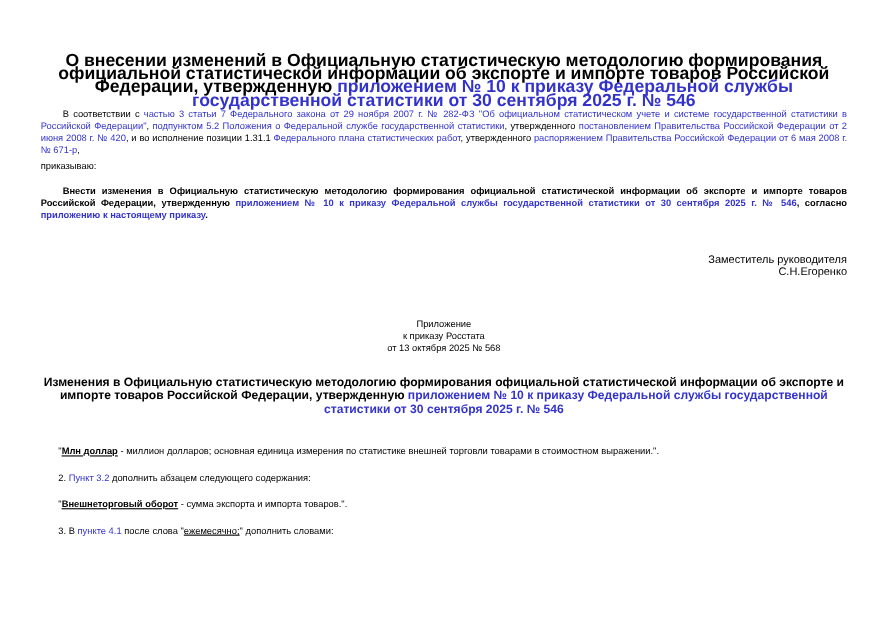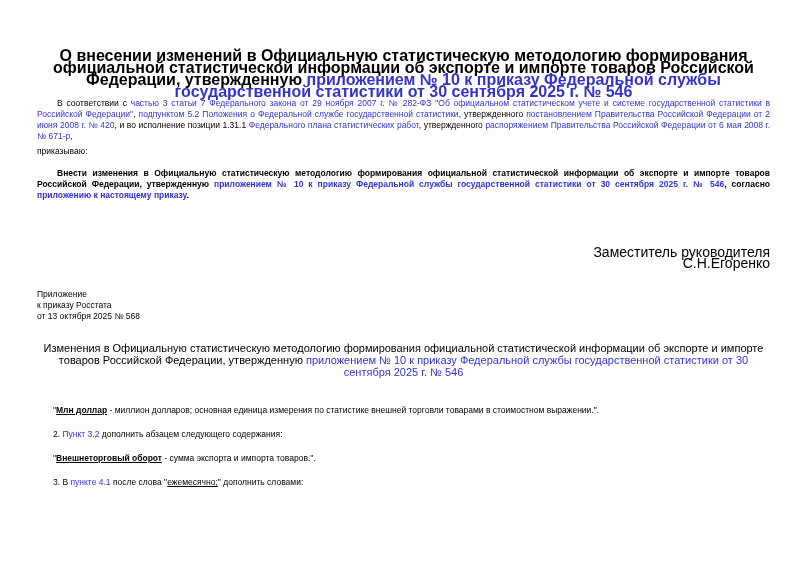--- a/index.html
+++ b/index.html
@@ -25,26 +25,26 @@
   }
 
   .body-par {
     font-size: 8.5px; line-height: 11px; text-align: justify;
     margin: 0;
   }
   .par-1 { text-indent: 20px; }
   .prikaz-word { margin-top: 4px; text-indent: 0; }
   .par-2 { margin-top: 11px; text-indent: 20px; font-weight: bold; }
 
-  .sig-block { margin-top: 46px; text-align: right; font-size: 14px; line-height: 11px; }
-  .appendix-block { margin-top: 20px; text-align: left; font-size: 8.5px; line-height: 11px; }
+  .sig-block { margin-top: 30px; text-align: right; font-size: 10px; line-height: 11px; }
+  .appendix-block { margin-top: 36px; text-align: center; font-size: 8.5px; line-height: 11px; }
 
   .doc-title-2 {
     margin: 20px 0 0 0;
-    text-align: center; font-weight: normal; font-size: 11px; line-height: 12px;
+    text-align: center; font-weight: bold; font-size: 11px; line-height: 12px;
   }
 
   .amendments { margin-top: 27px; }
   .amend-item {
     font-size: 8.5px; line-height: 11px; text-align: justify;
     margin: 0 0 13px 0; text-indent: 16px;
   }
 
   .run-link { color: var(--link-color); cursor: pointer; }
   .run-bold { font-weight: bold; text-decoration: underline; }

